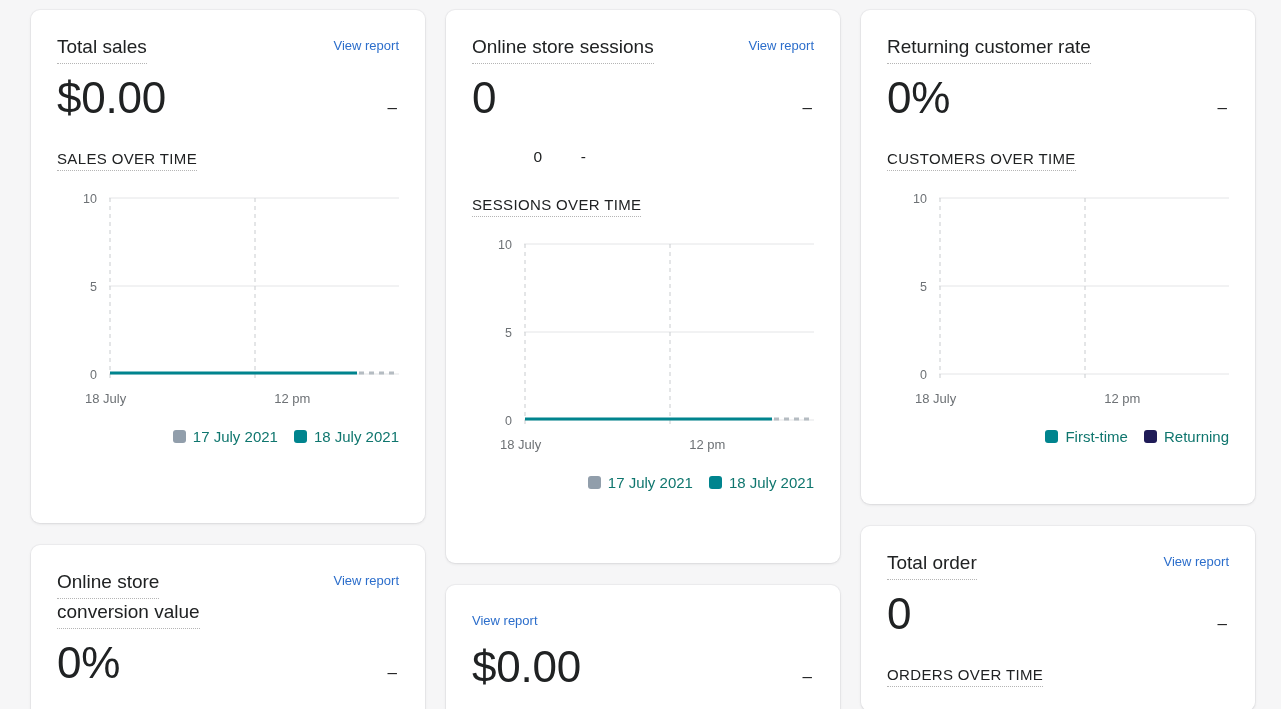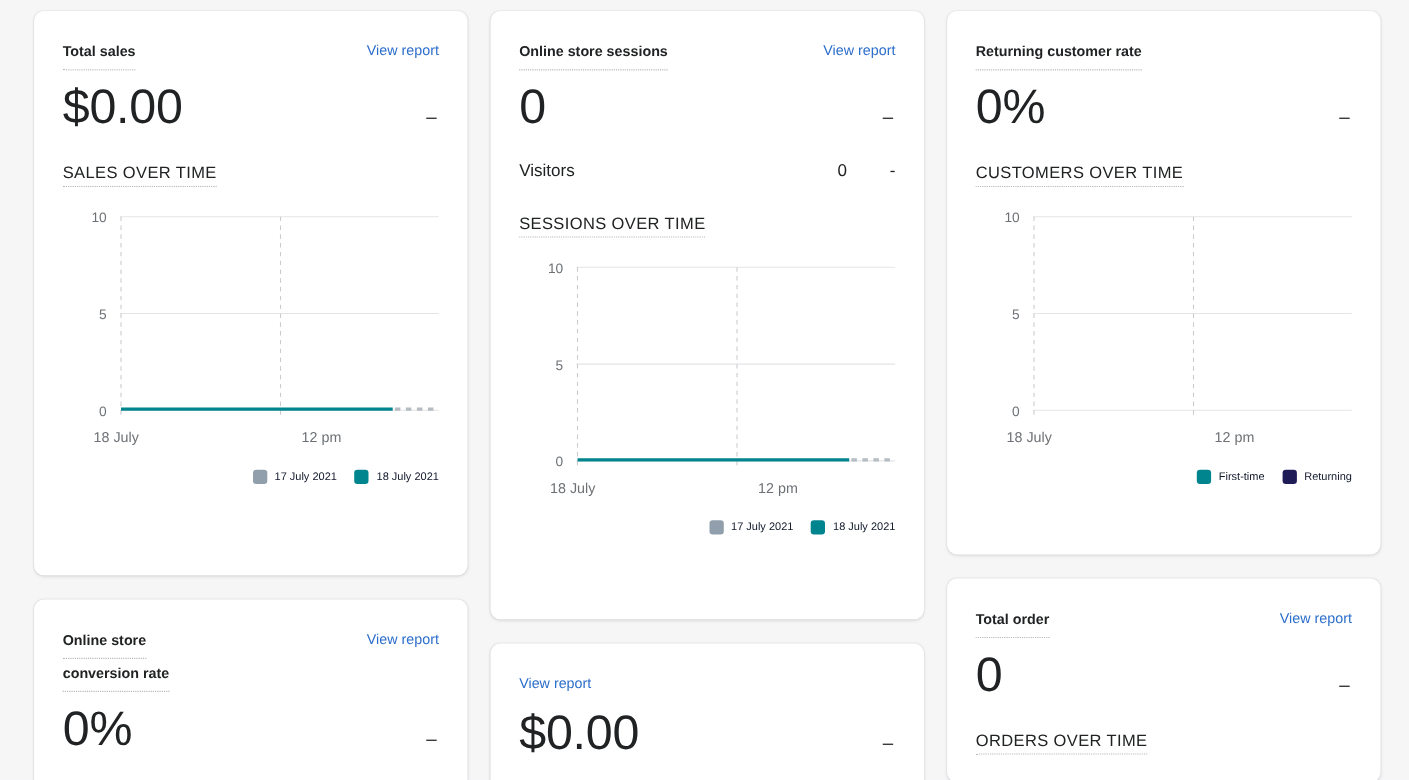--- a/index.html
+++ b/index.html
@@ -47,24 +47,24 @@
   }
 
   .card-head {
     display: flex;
     align-items: flex-start;
     justify-content: space-between;
     gap: 12px;
   }
 
   .card-title {
-    font-size: 13px;
+    font-size: 19px;
     line-height: 26px;
     color: #202223;
-    font-weight: 700;
+    font-weight: 400;
     max-width: 250px;
   }
   .card-title .tline {
     display: inline-block;
     border-bottom: 1px dotted #b5b5b5;
     padding-bottom: 3px;
   }
 
   .view-report {
     font-size: 13px;
@@ -139,22 +139,22 @@
     margin-top: 22px;
     display: flex;
     justify-content: center;
     align-items: center;
     gap: 16px;
   }
   .legend-item {
     display: flex;
     align-items: center;
     gap: 7px;
-    font-size: 10px;
-    color: #0f172a;
+    font-size: 15px;
+    color: #0f766e;
     cursor: pointer;
   }
   .swatch {
     width: 13px;
     height: 13px;
     border-radius: 3px;
     display: inline-block;
   }
   .legend-center-right { justify-content: flex-end; }
 
@@ -209,21 +209,21 @@
             <span>18 July 2021</span>
           </div>
         </div>
       </div>
     </div>
 
     <div class="card" style="height:180px;">
       <div class="card-head">
         <div class="card-title">
           <span class="tline">Online store</span><br>
-          <span class="tline">conversion rate</span>
+          <span class="tline">conversion value</span>
         </div>
         <a class="view-report">View report</a>
       </div>
       <div class="metric-row">
         <div class="metric-value">0%</div>
         <div class="metric-delta">–</div>
       </div>
     </div>
   </div>
 
@@ -235,21 +235,20 @@
           <span class="tline">Online store sessions</span>
         </div>
         <a class="view-report">View report</a>
       </div>
       <div class="metric-row">
         <div class="metric-value">0</div>
         <div class="metric-delta">–</div>
       </div>
 
       <div class="sub-row">
-        <div class="sub-label">Visitors</div>
         <div class="sub-value">0</div>
         <div class="sub-delta">-</div>
       </div>
 
       <div class="section-label">SESSIONS OVER TIME</div>
 
       <div class="chart-wrap">
         <div class="chart">
           <svg class="chart-svg" viewBox="0 0 342 200" preserveAspectRatio="none">
             <text class="tick-text" x="40" y="16" text-anchor="end">10</text>

